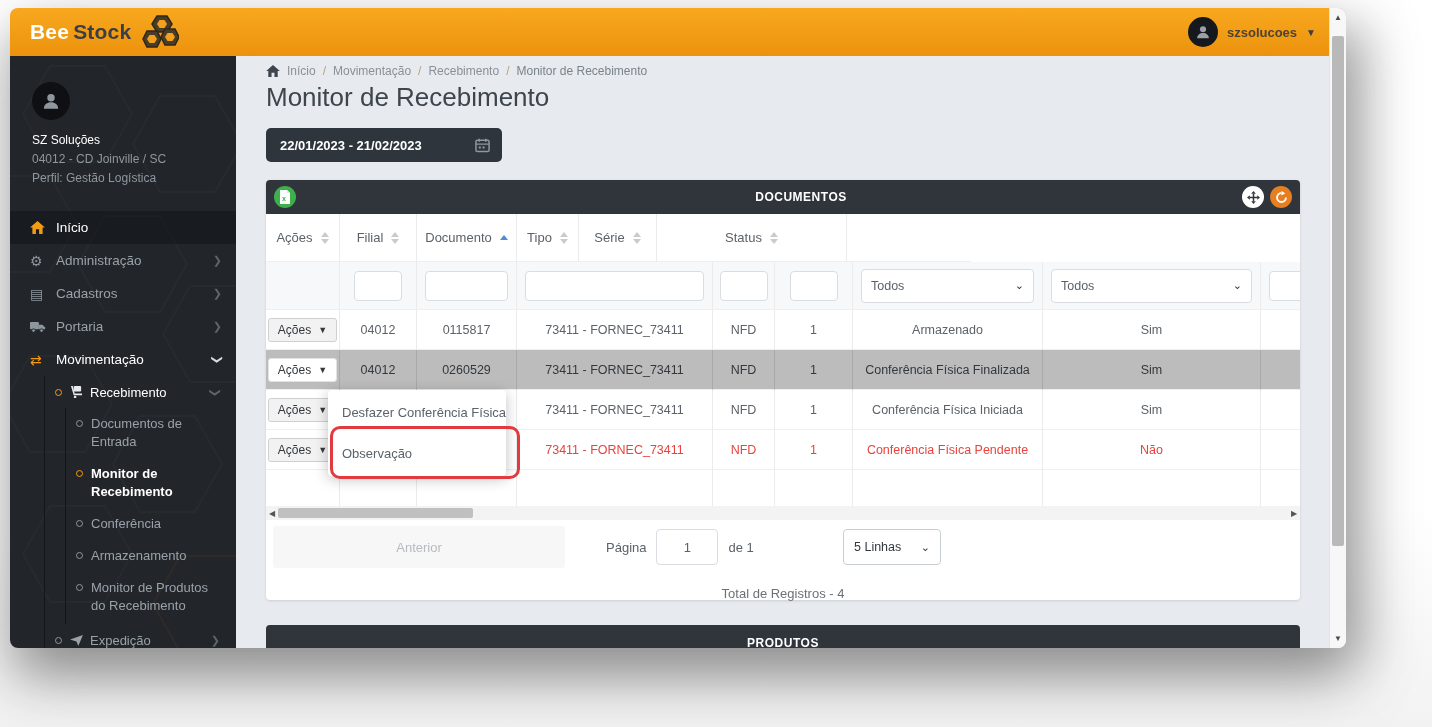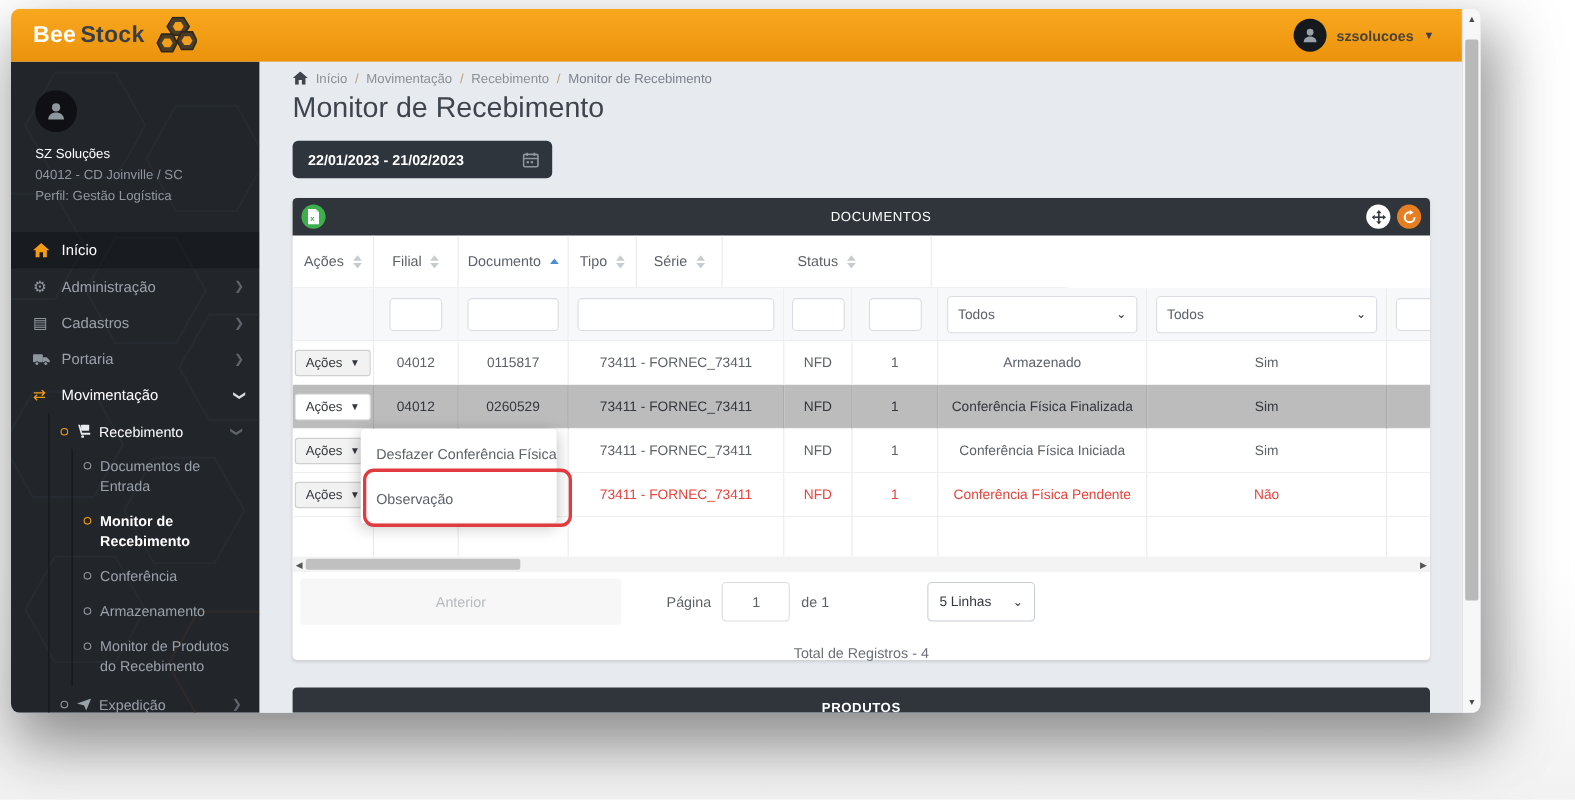--- a/index.html
+++ b/index.html
@@ -5,21 +5,21 @@
   * { margin:0; padding:0; box-sizing:border-box; }
   html,body { width:1432px; height:727px; overflow:hidden; background:#fff;
     font-family:"Liberation Sans","DejaVu Sans",sans-serif; }
   .stage { position:relative; width:1432px; height:727px;
     background:linear-gradient(180deg,#ffffff 0%,#ffffff 70%,#f2f2f2 100%); }
   .window { position:absolute; left:10px; top:8px; width:1336px; height:640px;
     border-radius:8px; overflow:hidden; background:#e7ebef;
     box-shadow:0 28px 55px 2px rgba(90,90,90,.55), 26px 18px 48px rgba(130,130,130,.35); }
 
   
-  .topbar { position:absolute; left:0; top:0; right:12px; height:48px;
+  .topbar { position:absolute; left:0; top:0; right:0; height:48px;
     background:linear-gradient(180deg,#f8a81f,#ec920c); display:flex; align-items:center;
     padding:0 30px 0 20px; z-index:5; }
   .logo { display:flex; align-items:center; gap:4px; }
   .logo-bee { font-size:21px; font-weight:bold; color:#ffffff; letter-spacing:.2px; }
   .logo-stock { font-size:21px; font-weight:bold; color:#3a3f45; letter-spacing:.2px; }
   .topbar-right { margin-left:auto; display:flex; align-items:center; gap:9px; cursor:pointer; }
   .avatar { width:30px; height:30px; border-radius:50%; background:#15181c; display:flex;
     align-items:center; justify-content:center; }
   .username { font-size:13px; color:#4d4335; font-weight:bold; }
   .caret { font-size:10px; color:#3a3f45; }
@@ -72,21 +72,21 @@
     padding:0 12px 0 14px; cursor:pointer; }
   .datebtn .dtext { color:#ffffff; font-size:13px; font-weight:bold; }
   .datebtn .calicon { margin-left:auto; display:flex; }
 
   
   .card { position:absolute; left:30px; top:124px; width:1034px; height:420px;
     background:#ffffff; border-radius:4px; box-shadow:0 1px 3px rgba(0,0,0,.12); }
   .card-head { position:relative; height:34px; background:#2f353b;
     border-radius:4px 4px 0 0; display:flex; align-items:center; padding:0 8px; }
   .card-title { position:absolute; left:0; right:0; text-align:center; color:#ffffff;
-    font-size:12px; font-weight:normal; letter-spacing:.5px;padding-left:36px; }
+    font-size:12px; font-weight:bold; letter-spacing:.5px;padding-left:36px; }
   .cicon { width:22px; height:22px; border-radius:50%; display:flex; align-items:center;
     justify-content:center; cursor:pointer; z-index:2; }
   .cicon.green { background:#3faf4e; }
   .cicon.white { background:#ffffff; margin-left:auto; }
   .cicon.orangec { background:#e67e22; margin-left:6px; }
 
   .tblclip { position:relative; width:1034px; overflow:hidden; }
   .tbl { width:1140px; }
   .trow { display:flex; }
   .cell { border-right:1px solid #ebebeb; border-bottom:1px solid #efefef;

